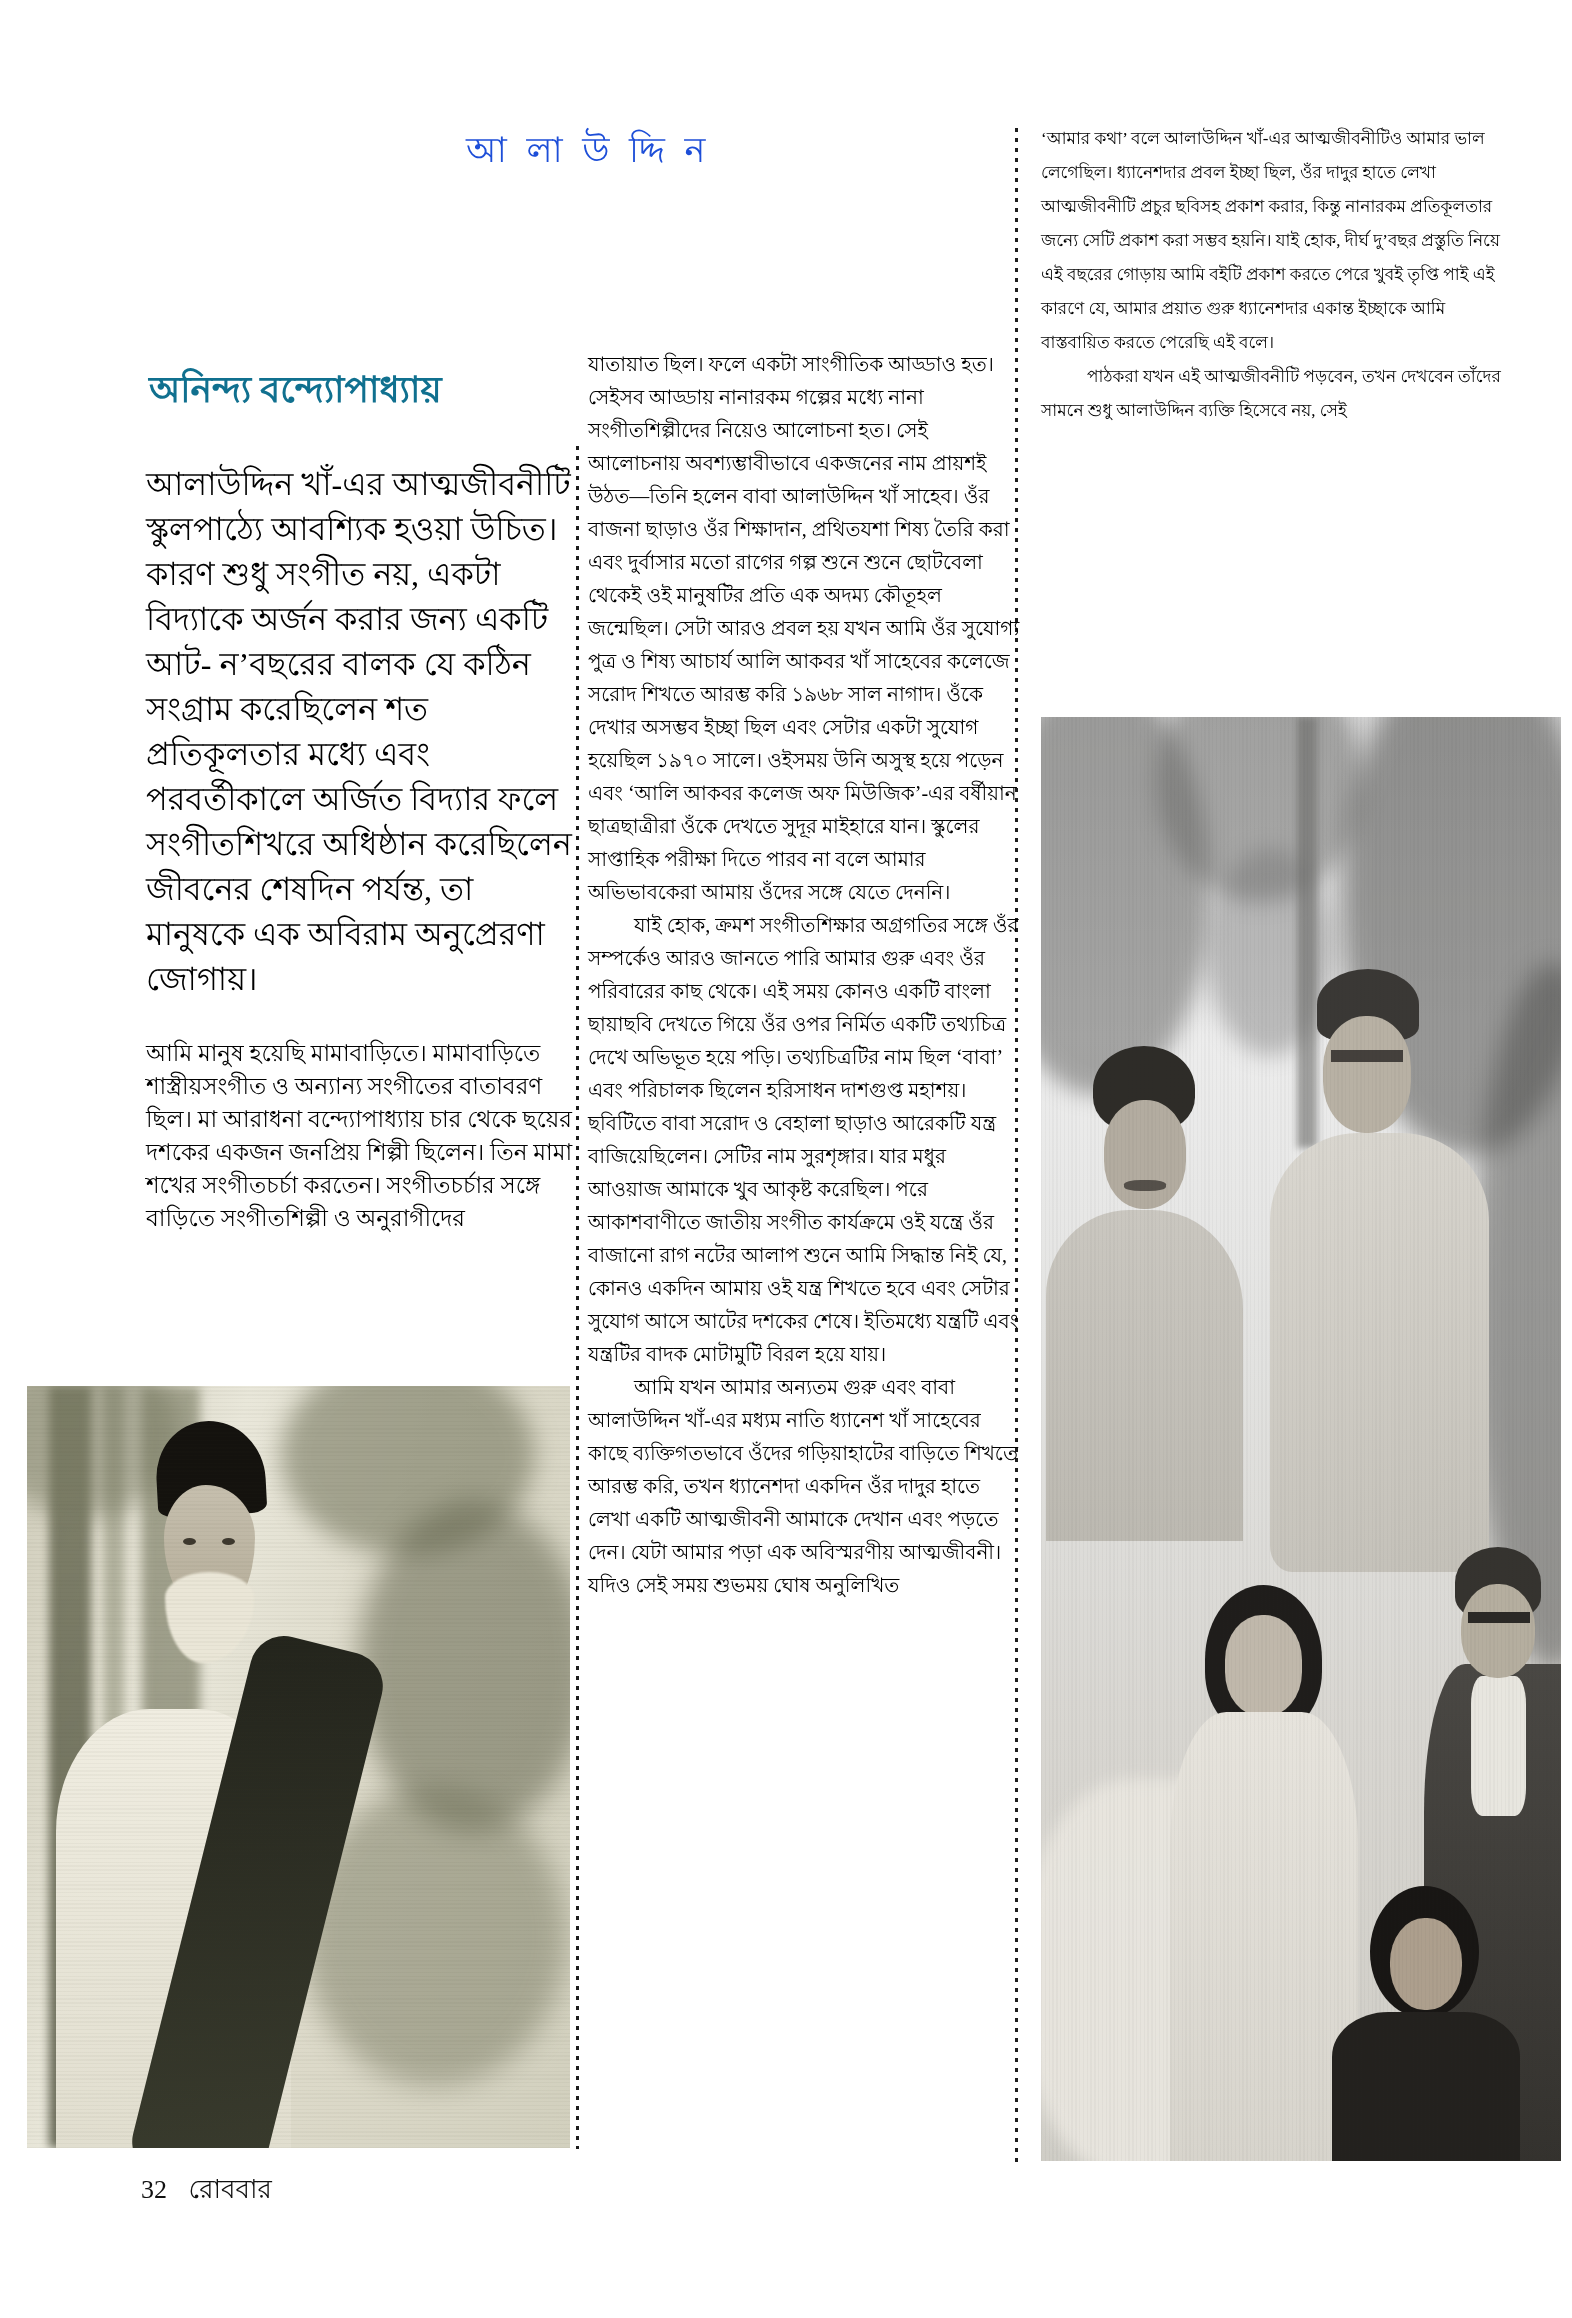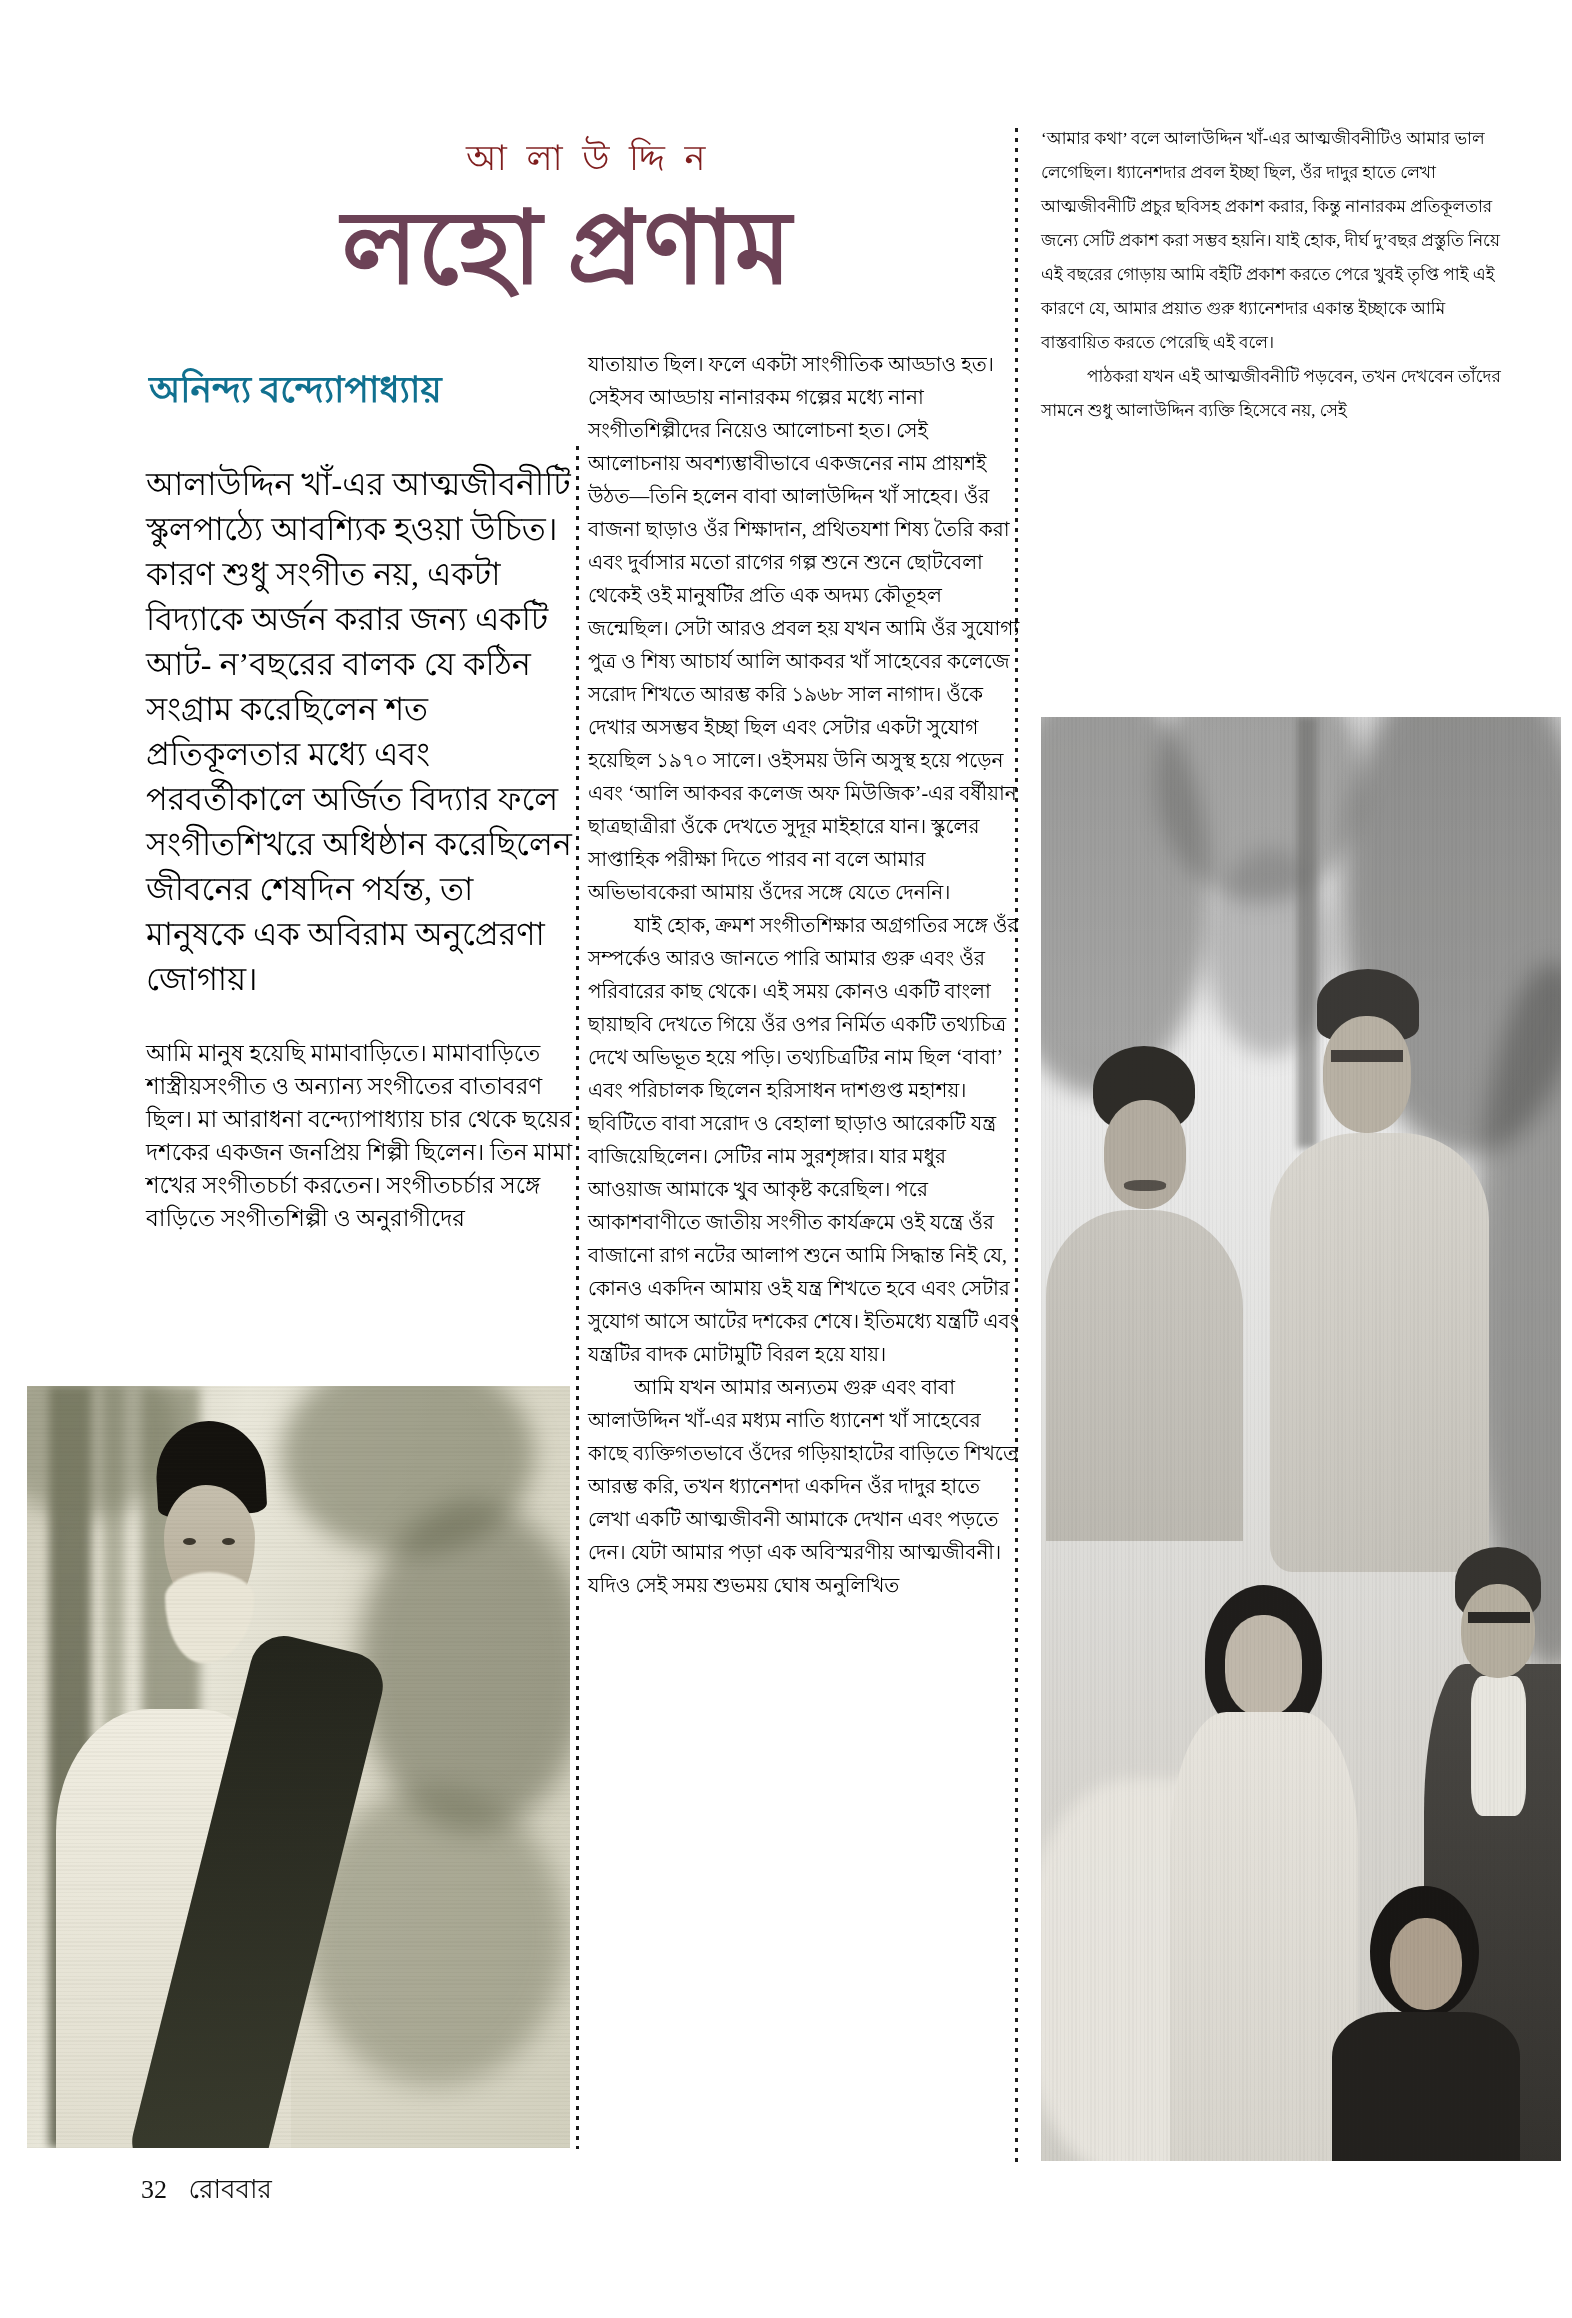--- a/index.html
+++ b/index.html
@@ -1,20 +1,20 @@
 <!DOCTYPE html>
 <html style="font-size:12.3px"><head>
 <meta charset="utf-8">
 <style>
   html,body{margin:0;padding:0;background:#ffffff;}
   .page{position:relative;width:1573px;height:2319px;background:#ffffff;overflow:hidden;
         font-family:"Liberation Serif","DejaVu Serif",serif;color:#000;}
 
   .kicker{position:absolute;left:466px;top:123px;font-size:35px;letter-spacing:5.4px;
-          color:#7f1d1d;white-space:nowrap;margin-top:8px;}
+          color:#1d4ed8;white-space:nowrap;}
   .title{position:absolute;left:293px;top:185px;width:547px;margin:0;text-align:center;
          font-size:102px;line-height:1.25;font-weight:700;color:#6c4256;}
   .author{position:absolute;left:149px;top:362px;font-size:36px;font-weight:600;color:#10708f;}
 
   .col{position:absolute;text-align:left;}
   .col p{margin:0;}
   .col-left{left:146px;top:462px;width:428px;}
   .col-left .intro{font-size:32px;line-height:45px;}
   .col-left .body2{margin-top:35px;font-size:23px;line-height:33px;}
   .col-mid{left:588px;top:348px;width:436px;font-size:20px;line-height:33px;}
@@ -91,21 +91,20 @@
   .rp-light{left:-15.4px;top:1062px;width:262px;height:400px;background:#eae7e0;border-radius:40%;filter:blur(7.7px);opacity:.9;}
   .rp-grain{left:0;top:0;right:0;bottom:0;
             background:repeating-linear-gradient(90deg,rgba(40,40,40,.035) 0 1.5px,transparent 1.5px 3.8px);}
 </style>
 </head>
 <body>
 
 <div class="page">
 
   <div class="kicker">আ লা উ দ্দি ন</div>
-  <h1 class="title">লহো প্রণাম</h1>
   <div class="author">অনিন্দ্য বন্দ্যোপাধ্যায়</div>
 
   <div class="divider d1"></div>
   <div class="divider d2"></div>
 
   <div class="col col-left">
     <p class="intro">আলাউদ্দিন খাঁ-এর আত্মজীবনীটি স্কুলপাঠ্যে আবশ্যিক হওয়া উচিত। কারণ শুধু সংগীত নয়, একটা বিদ্যাকে অর্জন করার জন্য একটি আট- ন’বছরের বালক যে কঠিন সংগ্রাম করেছিলেন শত প্রতিকূলতার মধ্যে এবং পরবর্তীকালে অর্জিত বিদ্যার ফলে সংগীতশিখরে অধিষ্ঠান করেছিলেন জীবনের শেষদিন পর্যন্ত, তা মানুষকে এক অবিরাম অনুপ্রেরণা জোগায়।</p>
     <p class="body2">আমি মানুষ হয়েছি মামাবাড়িতে। মামাবাড়িতে শাস্ত্রীয়সংগীত ও অন্যান্য সংগীতের বাতাবরণ ছিল। মা আরাধনা বন্দ্যোপাধ্যায় চার থেকে ছয়ের দশকের একজন জনপ্রিয় শিল্পী ছিলেন। তিন মামা শখের সংগীতচর্চা করতেন। সংগীতচর্চার সঙ্গে বাড়িতে সংগীতশিল্পী ও অনুরাগীদের</p>
   </div>
 

